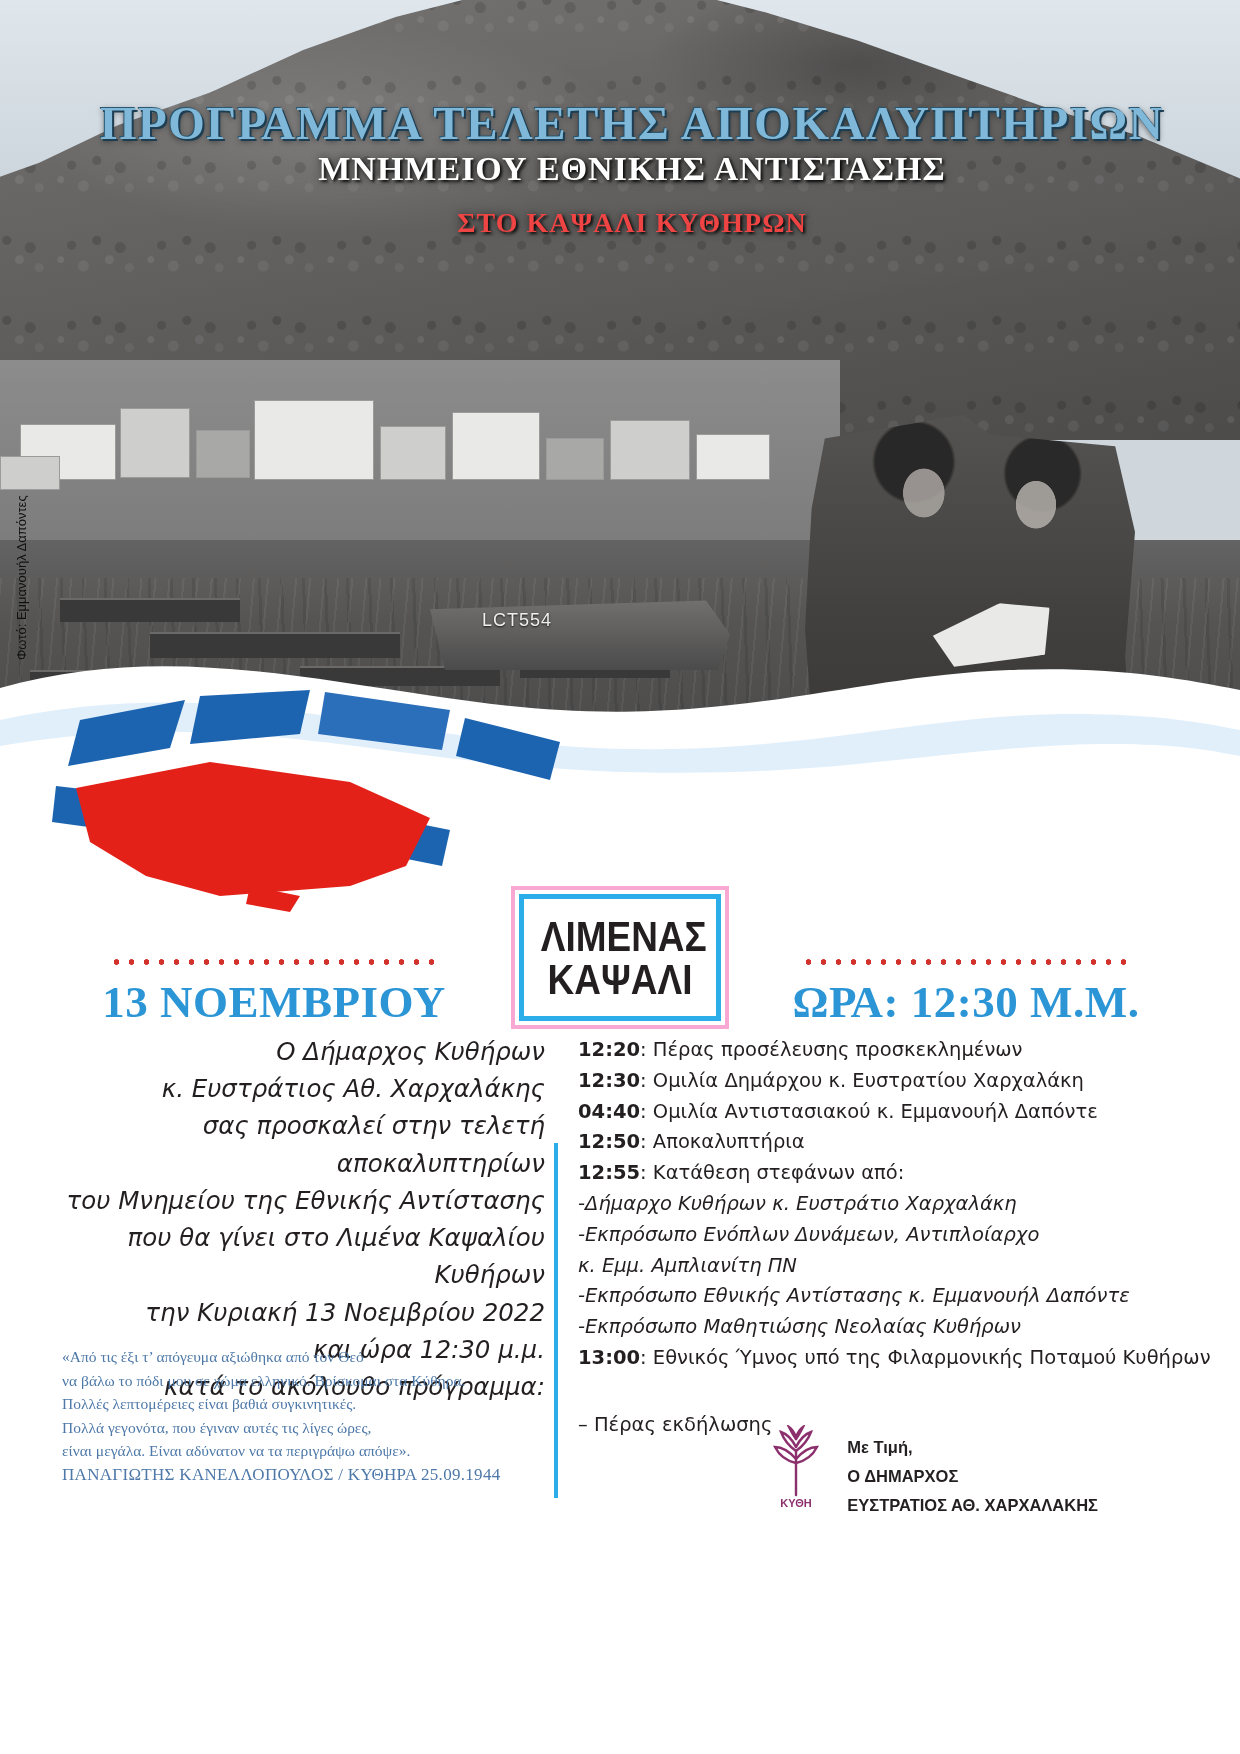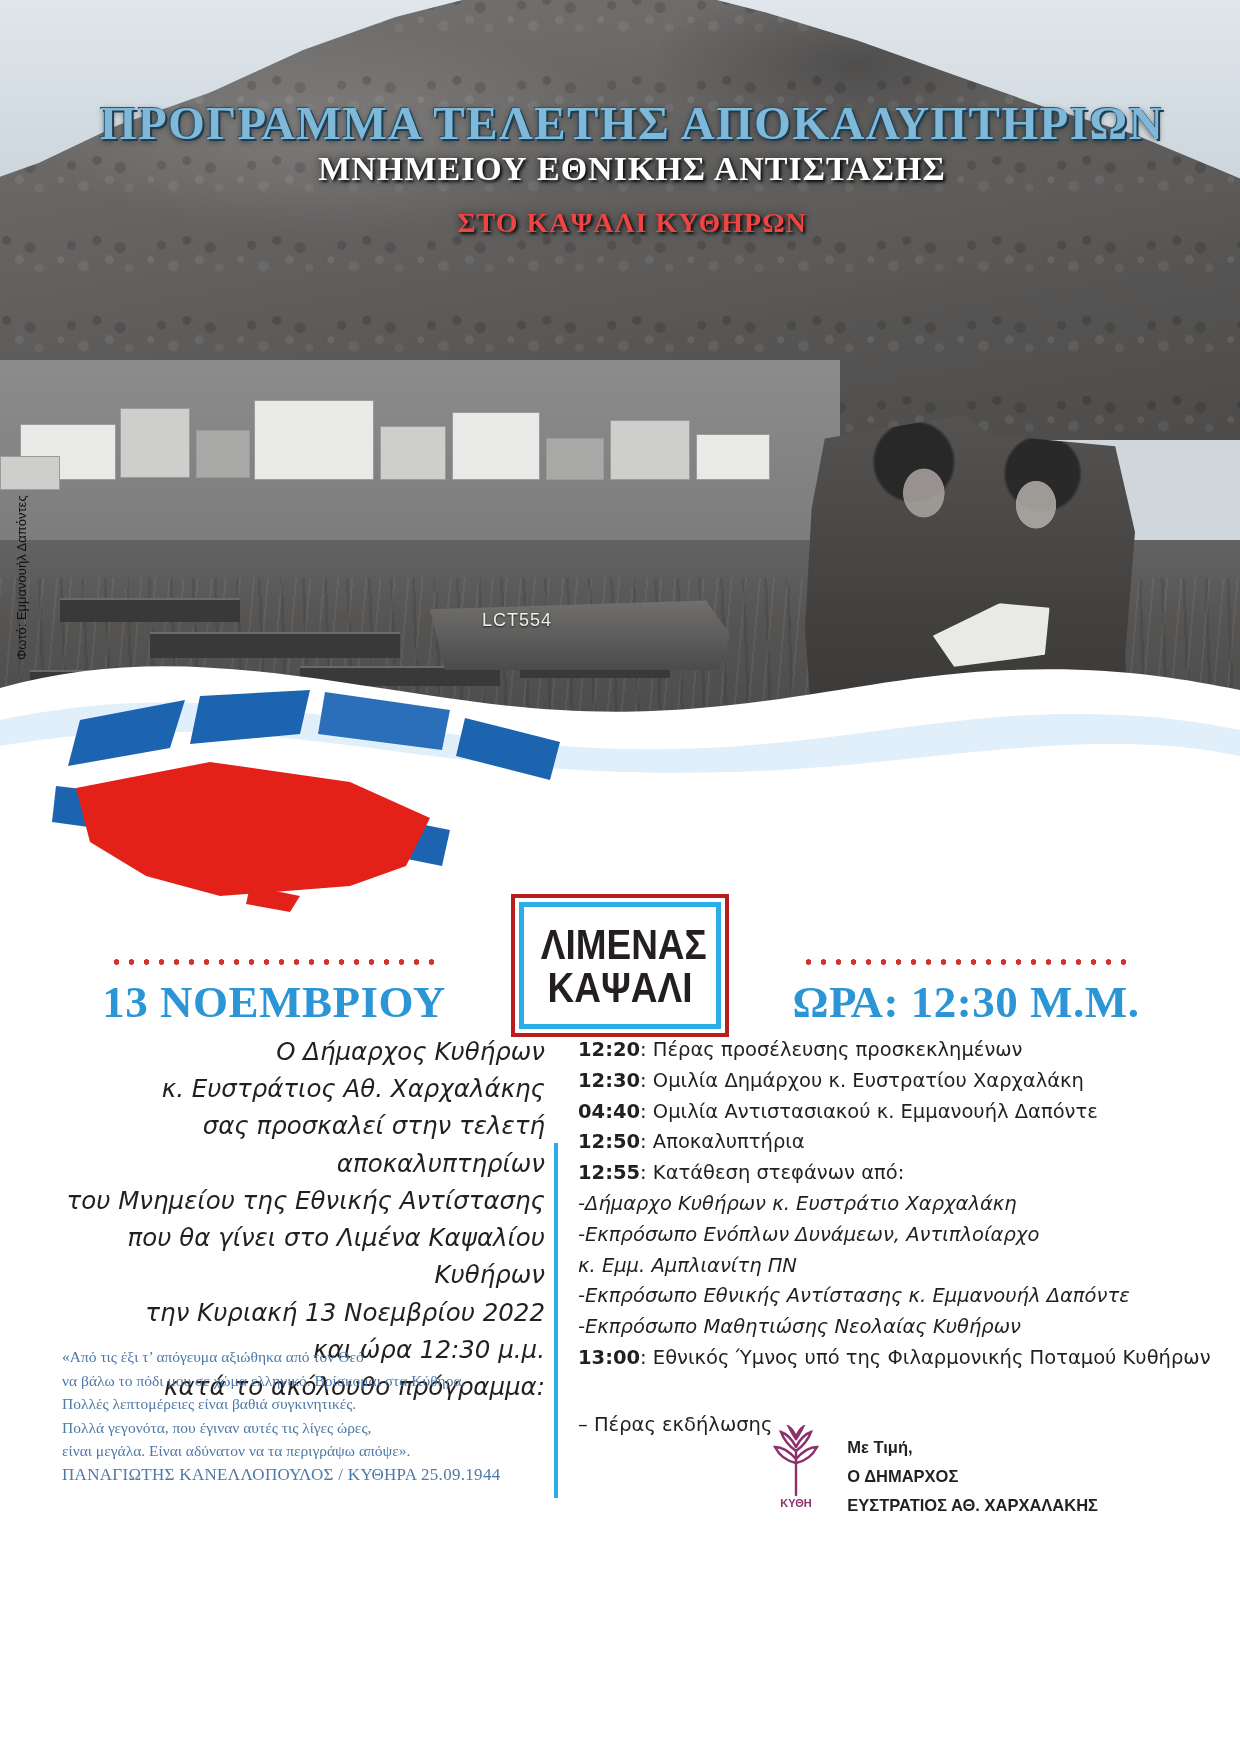--- a/index.html
+++ b/index.html
@@ -194,22 +194,22 @@
     height:8px; margin:0 auto 10px auto; width:330px;
     background-image: radial-gradient(circle, #d2312c 0 2.6px, rgba(0,0,0,0) 3px);
     background-size: 15px 8px; background-repeat: repeat-x;
   }
   .band-text {
     font-family:"Liberation Serif", serif;
     font-weight:700; font-size:45px; color:#2b95d6;
     letter-spacing:.5px; white-space:nowrap;
   }
   .venue-box {
-    width:218px; margin:16px 22px;
-    border:4px solid #b91c1c;
+    width:218px; margin:8px 22px;
+    border:4px solid #f9a8d4;
     padding:4px; background:#fff;
     position:relative; top:-62px;
   }
   .venue-box-inner {
     border:5px solid #2badea;
     padding:16px 6px 14px 6px;
     text-align:center;
   }
   .venue-line {
     font-family:"Liberation Sans", sans-serif;

